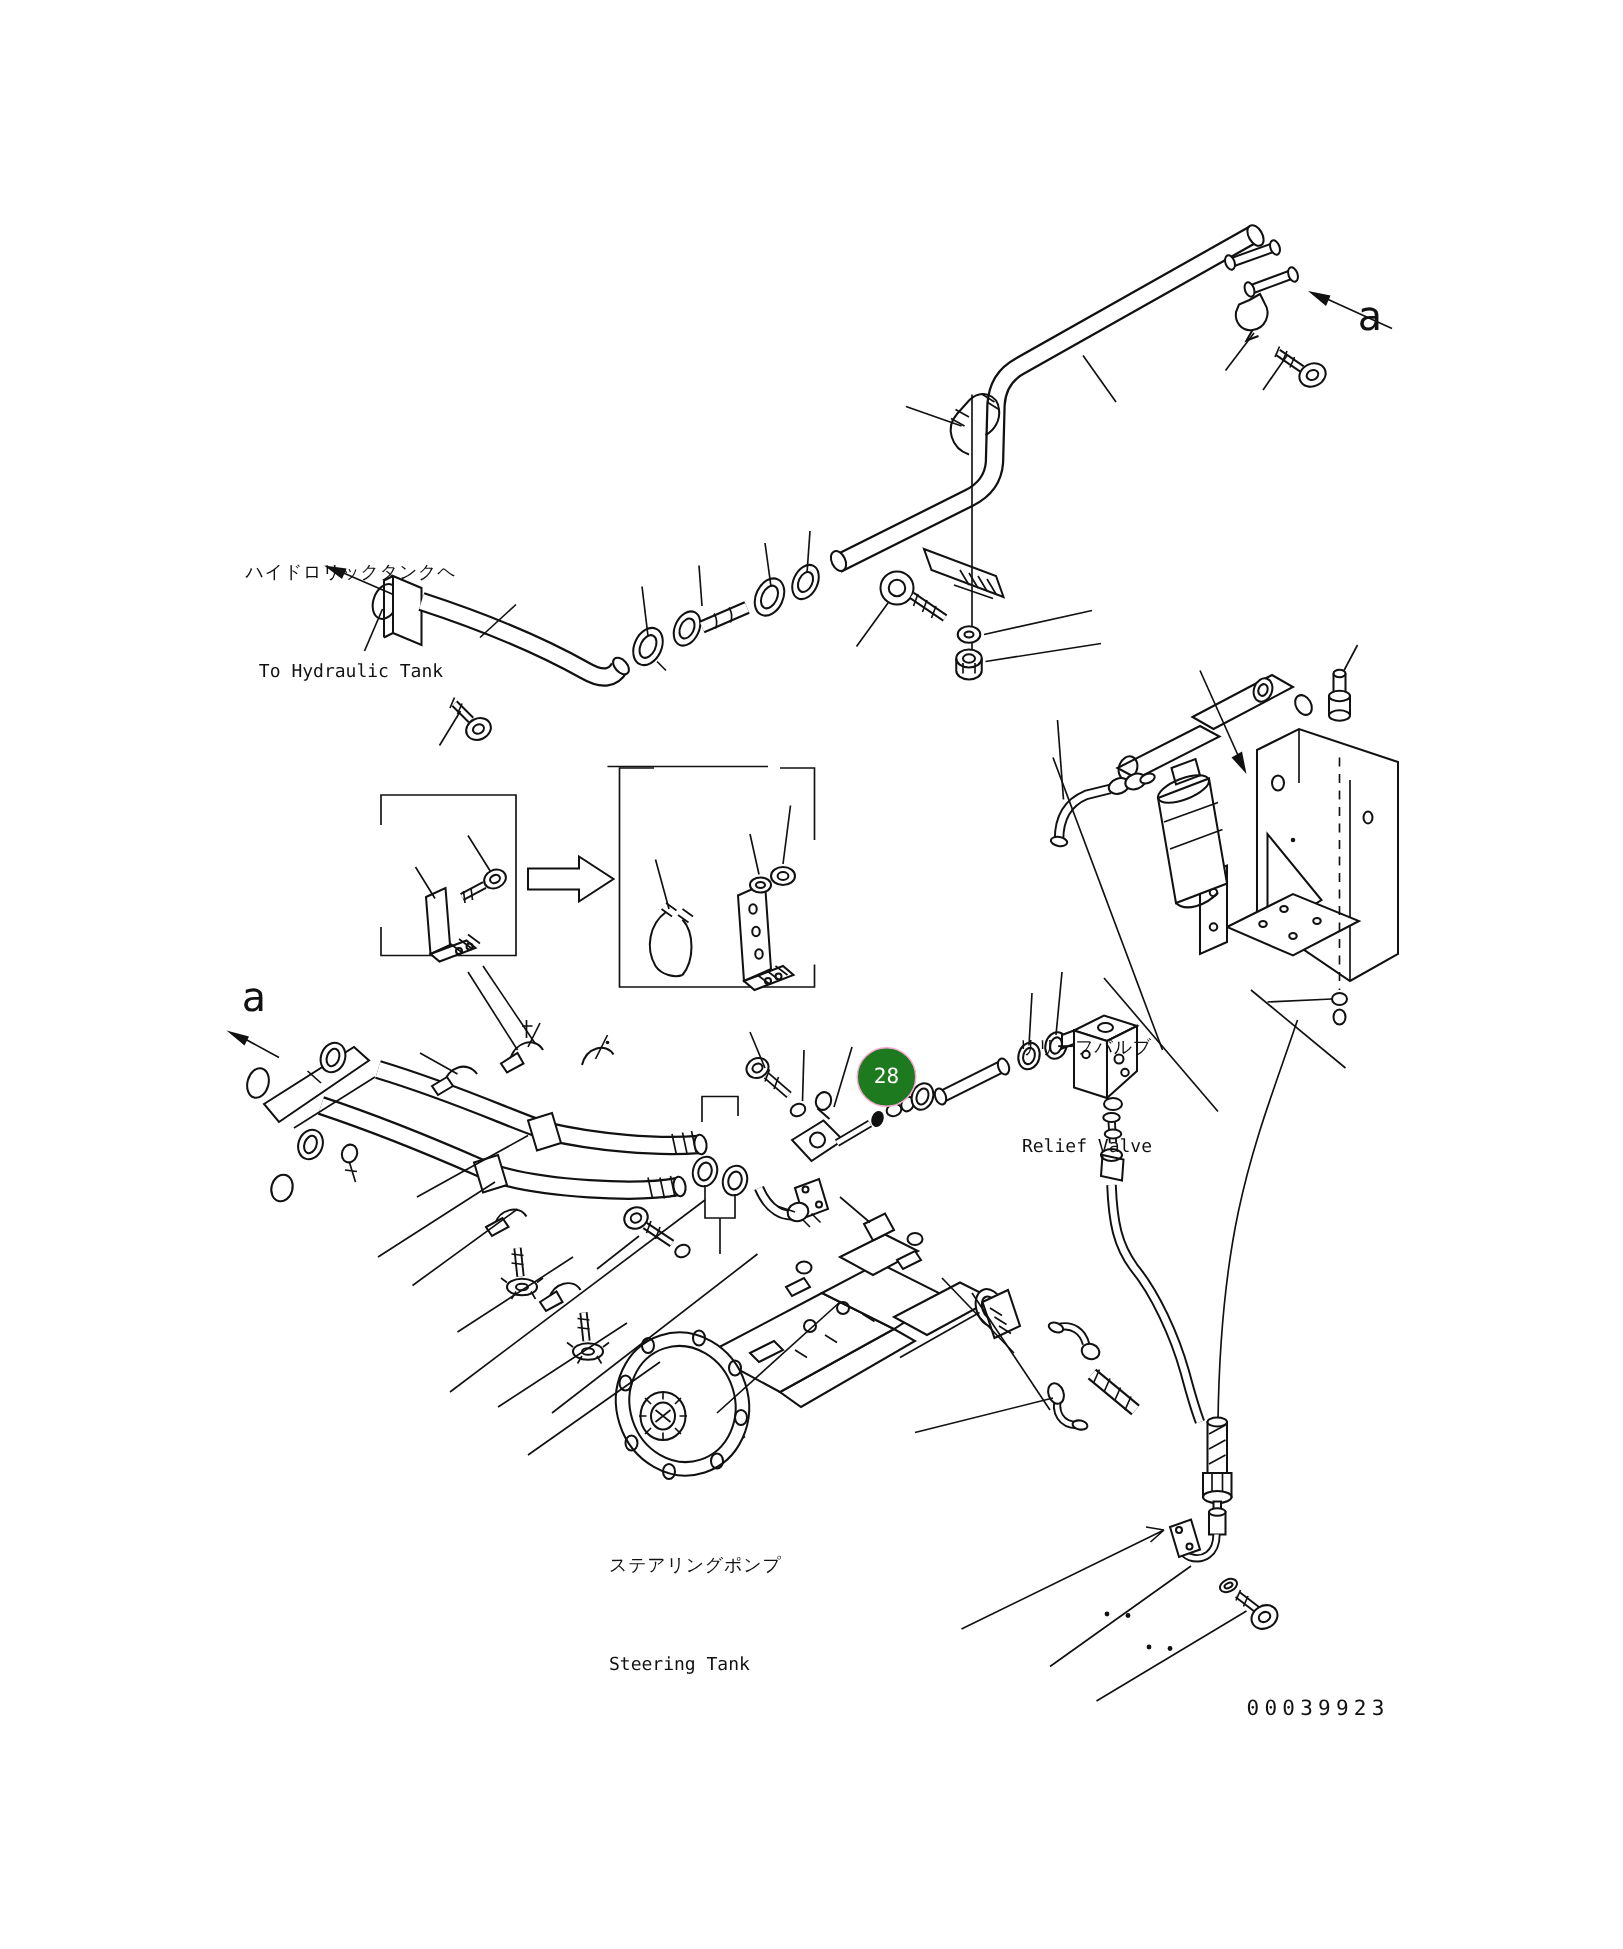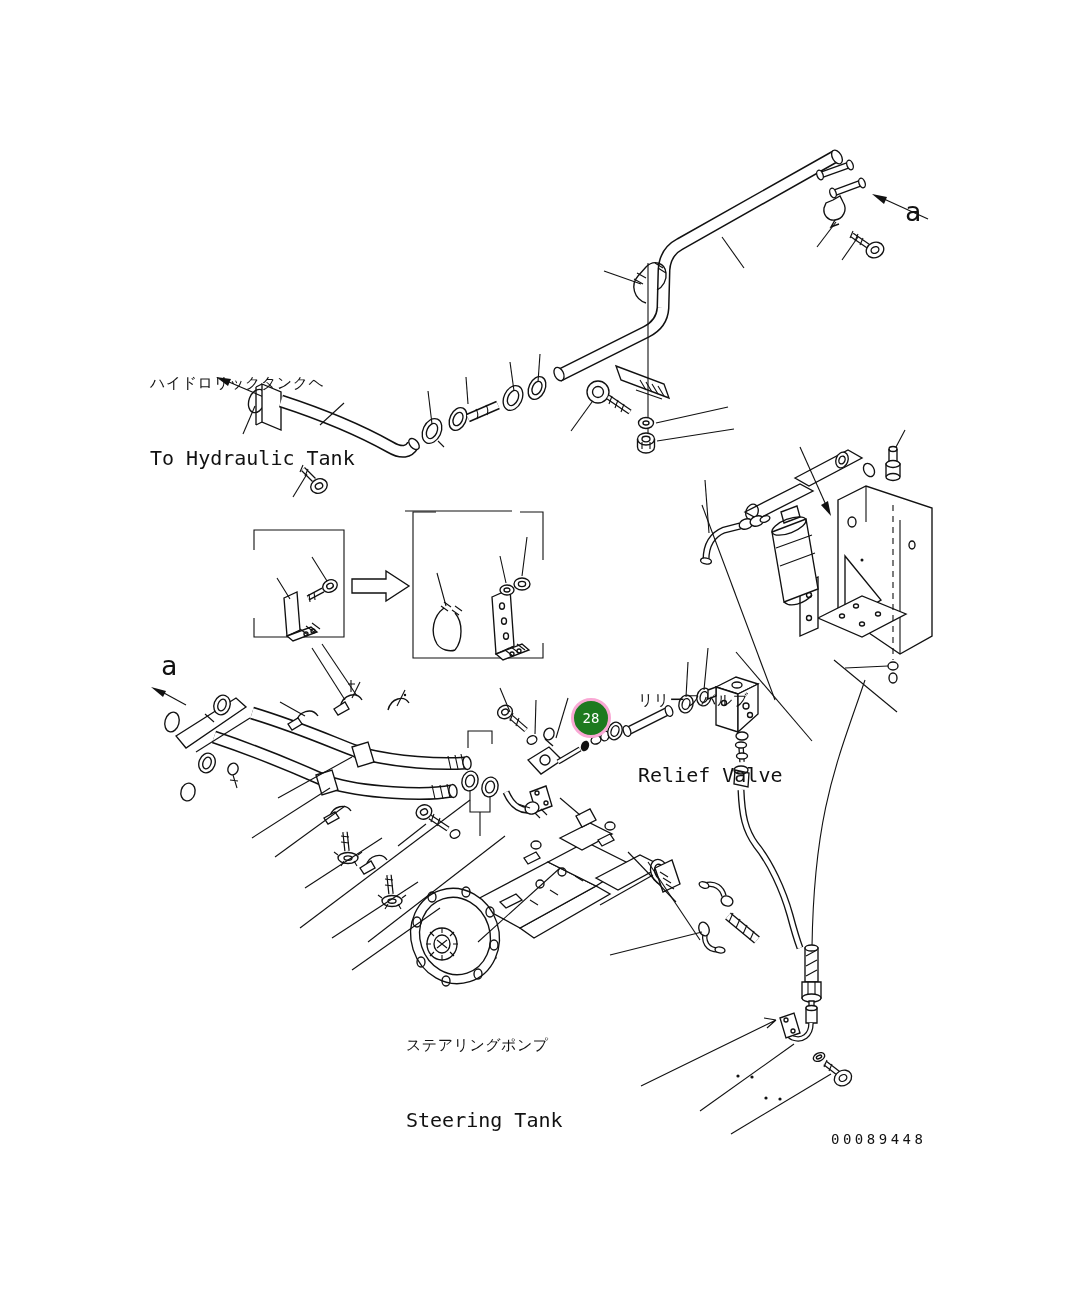--- a/index.html
+++ b/index.html
@@ -10,26 +10,26 @@
   .ln{fill:none;stroke-width:1.1px;}
   .pn{fill:none;stroke-width:1.35px;}
   .p{fill:#fff;stroke-width:1.35px;}
   .fl{fill:#111;stroke:none;}
   .to{fill:none;stroke-width:13px;}  .ti{fill:none;stroke:#fff;stroke-width:10px;}
   .to9{fill:none;stroke-width:9px;}  .ti9{fill:none;stroke:#fff;stroke-width:6.2px;}
   .to7{fill:none;stroke-width:7px;}  .ti7{fill:none;stroke:#fff;stroke-width:4.4px;}
   .to5{fill:none;stroke-width:5.5px;}.ti5{fill:none;stroke:#fff;stroke-width:3px;}
   .dash{stroke-dasharray:6 5;}
   .label{position:absolute;white-space:pre;line-height:1.5;}
-  .jp{font-size:15px;letter-spacing:.5px;}
-  .en{font-size:20px;}
+  .jp{font-size:12px;letter-spacing:.5px;}
+  .en{font-size:12px;}
   .view-a{position:absolute;font-size:27px;}
   .dwg-no{position:absolute;font-size:14px;letter-spacing:3.5px;}
   .badge{position:absolute;left:571px;top:698px;width:40px;height:40px;border-radius:50%;
-         background:#1d7a1f;border:3px solid #f9a8d4;box-sizing:border-box;
+         background:#1d7a1f;border:1px solid #f9a8d4;box-sizing:border-box;
          display:flex;align-items:center;justify-content:center;
          color:#fff;font-size:14px;}
 </style>
 </head>
 <body>
 
 <div id="stage">
 
 <svg width="1082" height="1299" viewBox="0 0 1082 1299">
 
@@ -509,32 +509,32 @@
   </g>
 </svg>
 
   <div class="label" style="left:150px;top:324px;width:168px;text-align:center;">
     <div class="jp">ハイドロリックタンクヘ</div>
     <div class="en">To Hydraulic Tank</div>
   </div>
 
 
 
-  <div class="label" style="left:638px;top:641px;width:130px;text-align:left;">
+  <div class="label" style="left:638px;top:641px;width:130px;text-align:right;">
     <div class="jp">リリーフバルブ</div>
     <div class="en">Relief Valve</div>
   </div>
 
   <div class="label" style="left:406px;top:986px;">
     <div class="jp">ステアリングポンプ</div>
     <div class="en">Steering Tank</div>
   </div>
 
   <div class="view-a" style="left:905px;top:196px;">a</div>
   <div class="view-a" style="left:161px;top:650px;">a</div>
 
-  <div class="dwg-no" style="left:831px;top:1131px;">00089448</div>
+  <div class="dwg-no" style="left:831px;top:1131px;">00039923</div>
 
   <div class="badge">
     <span>28</span>
   </div>
 
 </div>
 
 </body></html>

